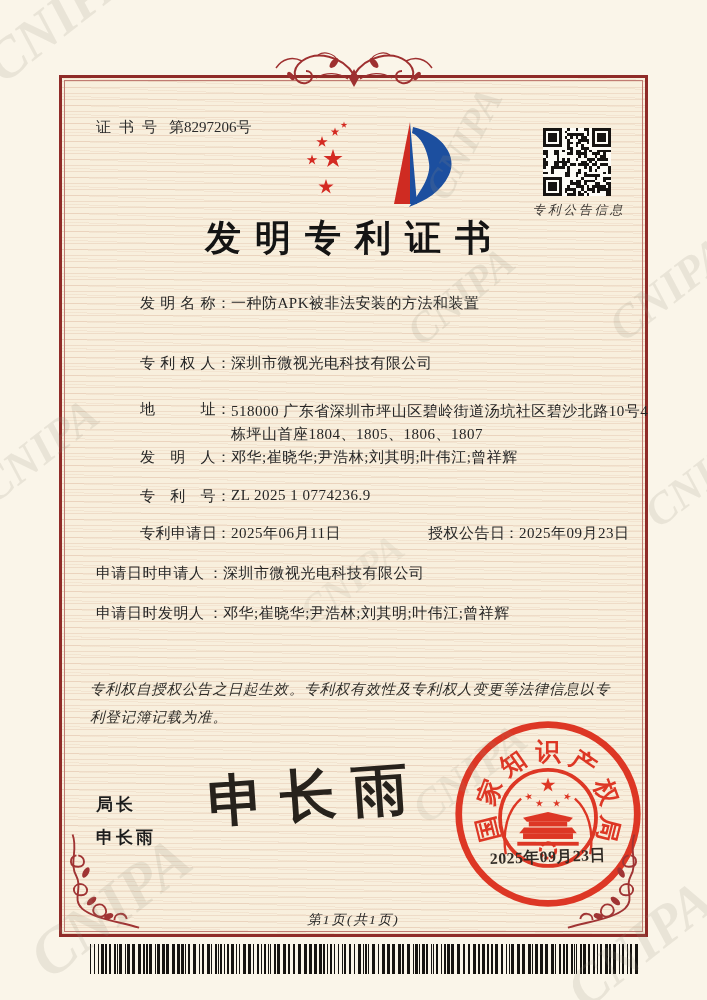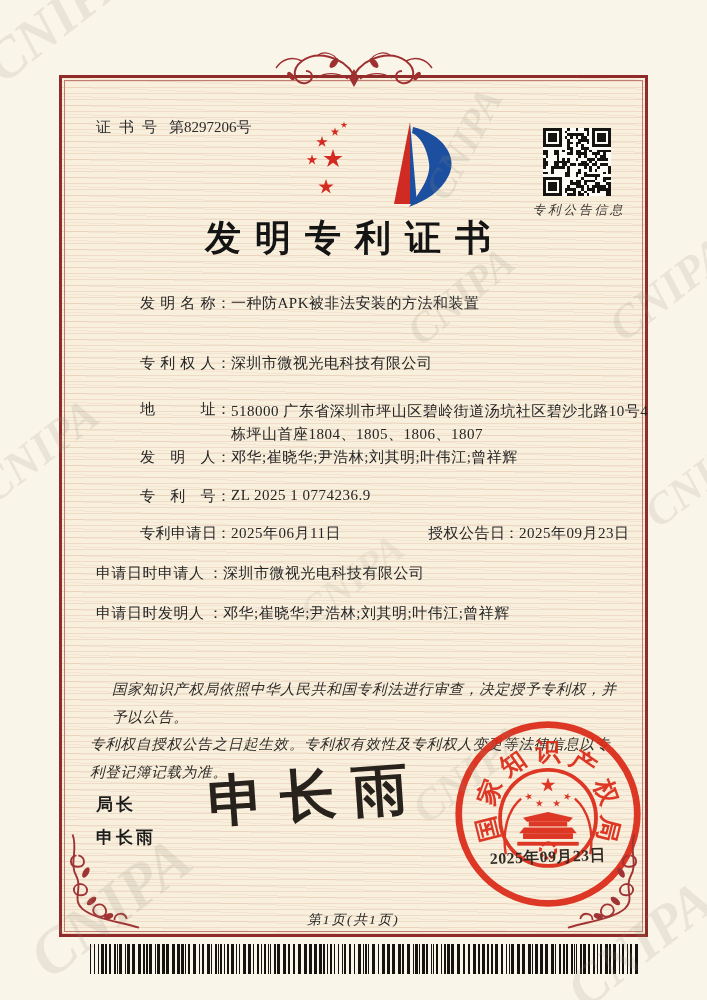--- a/index.html
+++ b/index.html
@@ -227,21 +227,20 @@
 
     <div class="row" style="top:486px">
       <span class="lblwide">申请日时申请人</span><span class="colon">：</span><span class="val">深圳市微视光电科技有限公司</span>
     </div>
 
     <div class="row" style="top:526px">
       <span class="lblwide">申请日时发明人</span><span class="colon">：</span><span class="val">邓华;崔晓华;尹浩林;刘其明;叶伟江;曾祥辉</span>
     </div>
 
     <div class="decl">
-      <div class="decl-l1">国家知识产权局依照中华人民共和国专利法进行审查，决定授予专利权，并予以公告。</div>
       <div class="decl-l2">专利权自授权公告之日起生效。专利权有效性及专利权人变更等法律信息以专利登记簿记载为准。</div>
     </div>
 
     <div class="director">
       <div>局长</div>
       <div>申长雨</div>
     </div>
     <div class="autograph">申长雨</div>
 
     <svg class="seal" viewBox="0 0 200 200">

